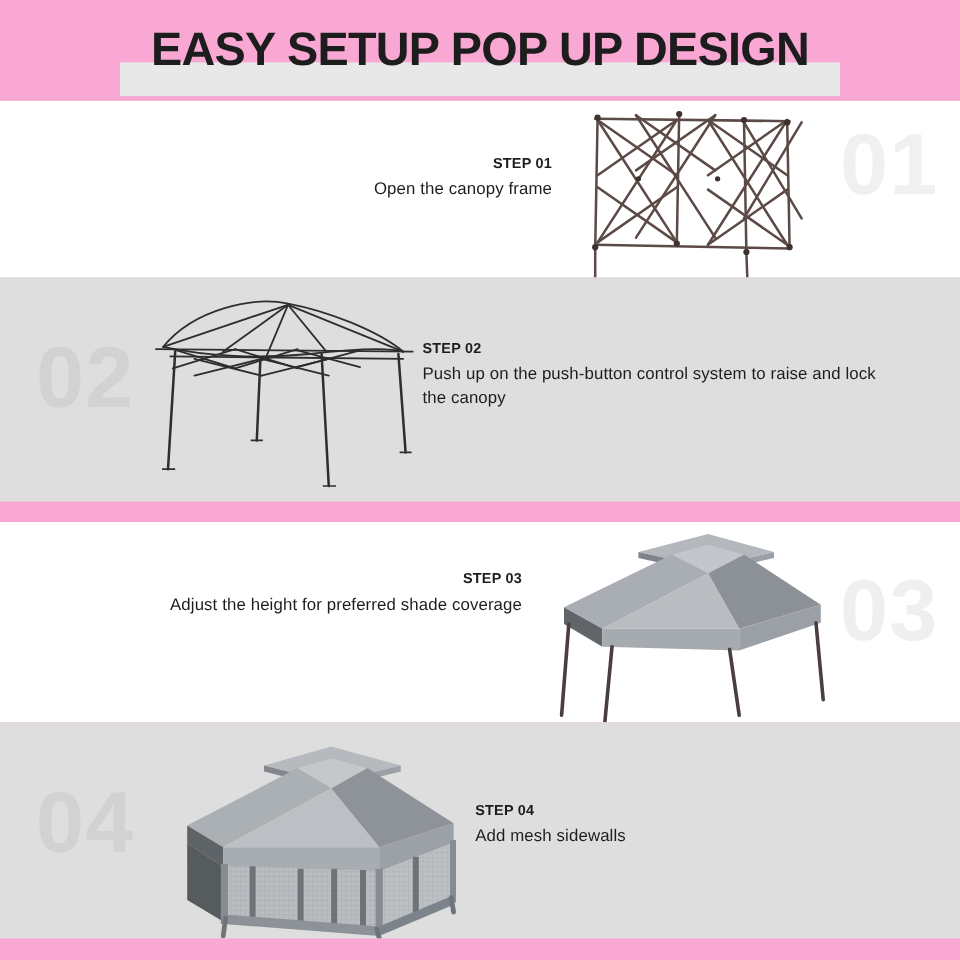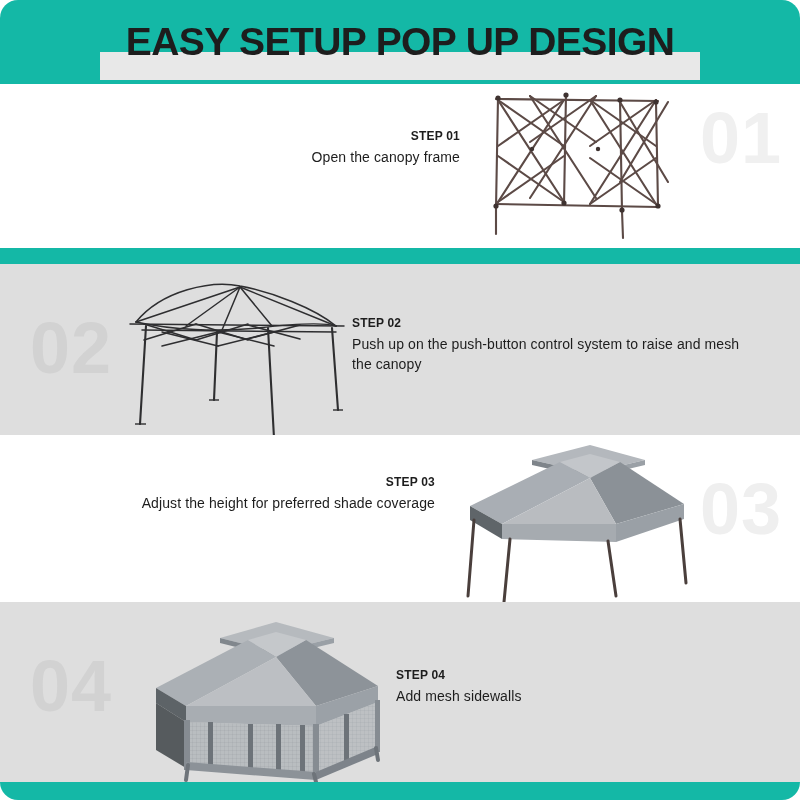--- a/index.html
+++ b/index.html
@@ -9,22 +9,21 @@
     height: 800px;
     background: #ffffff;
     font-family: "Liberation Sans", sans-serif;
     overflow: hidden;
   }
 
   .page {
     position: relative;
     width: 800px;
     height: 800px;
-    background: #14b8a6;
-    border-radius: 18px;
+    background: #f9a8d4;
   }
 
   
   .header {
     position: absolute;
     left: 0; top: 0;
     width: 800px;
     height: 92px;
   }
   .title-highlight {
@@ -67,21 +66,21 @@
   .band {
     position: absolute;
     left: 0;
     width: 800px;
     overflow: hidden;
   }
   .band.gray { background: #dedede; }
   .band.white { background: #ffffff; }
 
   #band-1 { top: 84px;  height: 164px; }
-  #band-2 { top: 264px; height: 187px; }
+  #band-2 { top: 231px; height: 187px; }
   #band-3 { top: 435px; height: 167px; }
   #band-4 { top: 602px; height: 180px; padding-left: 13px; }
 
   
   .watermark {
     position: absolute;
     font-size: 72px;
     font-weight: 700;
     line-height: 1;
     letter-spacing: 1px;
@@ -195,21 +194,21 @@
       </svg>
     </div>
   </div>
 
   <div class="band gray" id="band-2">
 
     <div class="watermark left on-gray" style="top:48px;">02</div>
 
     <div class="step-text align-left" style="left:352px; top:52px; width:400px;">
       <div class="step-label">STEP 02</div>
-      <div class="step-desc">Push up on the push-button control system to raise and mesh the canopy</div>
+      <div class="step-desc">Push up on the push-button control system to raise and lock the canopy</div>
     </div>
 
     <div class="illus" style="left:122px; top:18px;">
       <svg width="230" height="160" viewBox="0 0 230 160">
         <g stroke="#2e2e30" stroke-width="1.5" fill="none" stroke-linecap="round">
 
           <path d="M14 40 C 40 8, 90 -2, 118 4 C 150 10, 192 26, 214 44"></path>
           <path d="M14 40 C 50 48, 96 50, 136 46 C 170 42, 200 40, 214 44"></path>
 
           <line x1="14" y1="40" x2="118" y2="5"></line>

